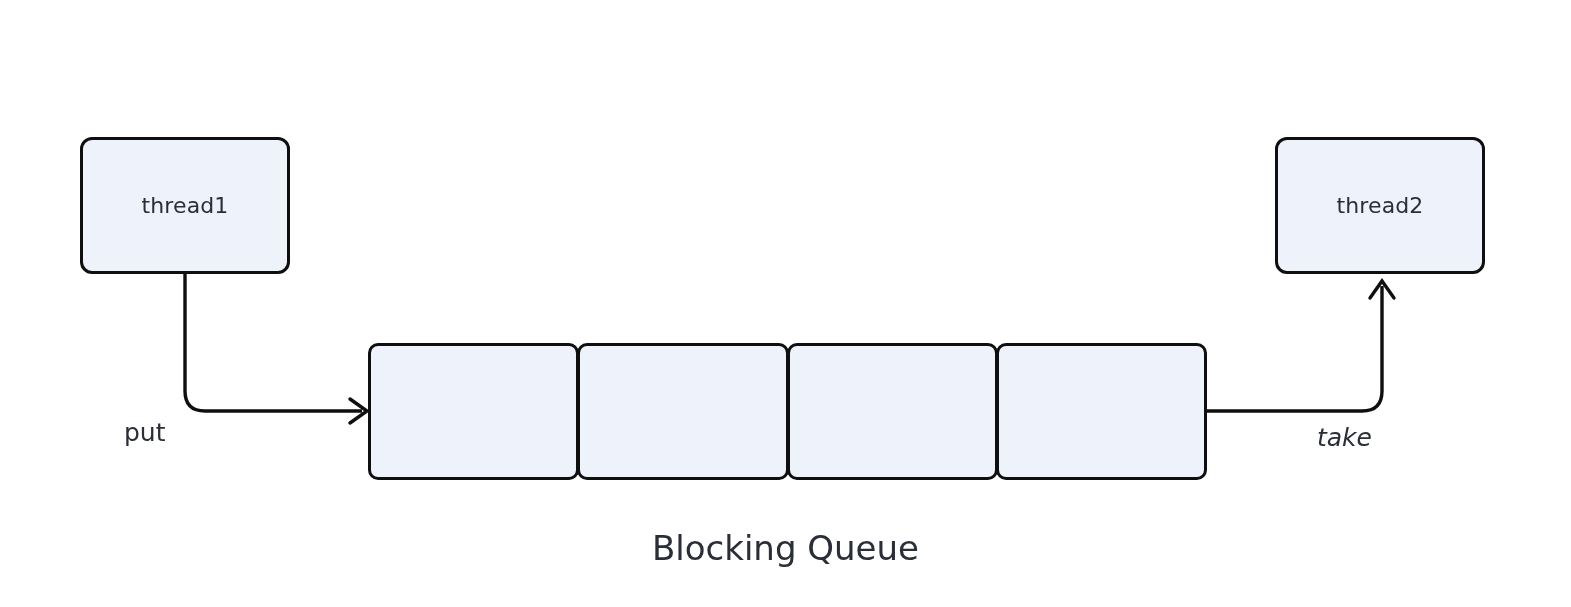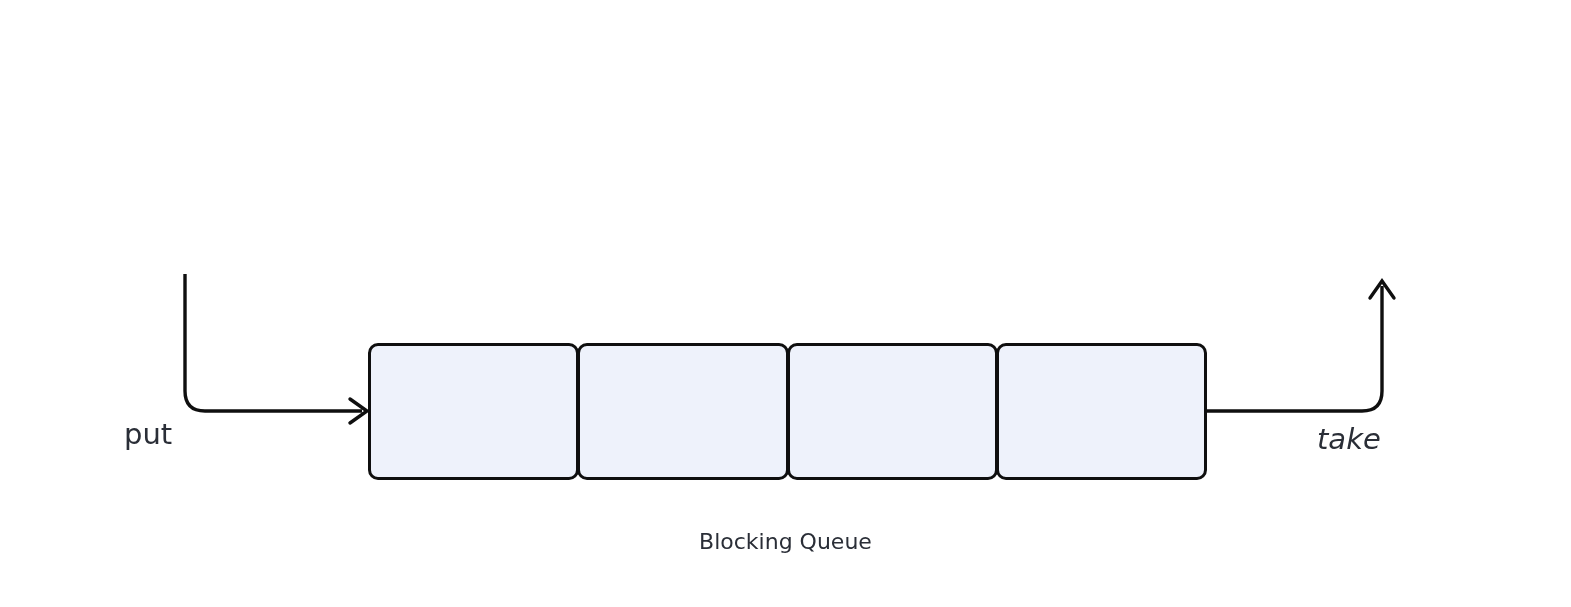--- a/index.html
+++ b/index.html
@@ -62,41 +62,41 @@
     border-radius: 10px;
     flex: 1 1 0;
     height: 137px;
     margin-right: -2px;
   }
   .queue-cell:last-child {
     margin-right: 0;
   }
   .edge-label {
     position: absolute;
-    font-size: 29px;
+    font-size: 25px;
     color: #2a2e37;
     line-height: 1;
     white-space: nowrap;
   }
   #put-label {
     left: 124px;
     top: 420px;
   }
   #take-label {
     left: 1317px;
     top: 425px;
     font-style: italic;
   }
   #caption-blocking-queue {
     position: absolute;
     left: 0;
     top: 531px;
     width: 1571px;
     text-align: center;
-    font-size: 22px;
+    font-size: 34px;
     color: #2a2e37;
     line-height: 1;
   }
   #edges-svg {
     position: absolute;
     left: 0;
     top: 0;
     width: 1571px;
     height: 607px;
     pointer-events: none;
@@ -123,21 +123,27 @@
 
   <svg id="edges-svg" viewBox="0 0 1571 607" xmlns="http://www.w3.org/2000/svg">
 
     <path class="edge-path" d="M 185 274 L 185 391 Q 185 411 205 411 L 362 411"></path>
     <path class="arrow-head" d="M 350 399 L 367 411 L 350 423"></path>
 
     <path class="edge-path" d="M 1207 411 L 1362 411 Q 1382 411 1382 391 L 1382 286"></path>
     <path class="arrow-head" d="M 1370 298 L 1382 281 L 1394 298"></path>
   </svg>
 
+  <div class="node-box" id="thread1-box">
+    <span class="node-label">thread1</span>
+  </div>
 
+  <div class="node-box" id="thread2-box">
+    <span class="node-label">thread2</span>
+  </div>
 
   <div id="queue-group">
     <div class="queue-cell"></div>
     <div class="queue-cell"></div>
     <div class="queue-cell"></div>
     <div class="queue-cell"></div>
   </div>
 
   <div class="edge-label" id="put-label">put</div>
 

